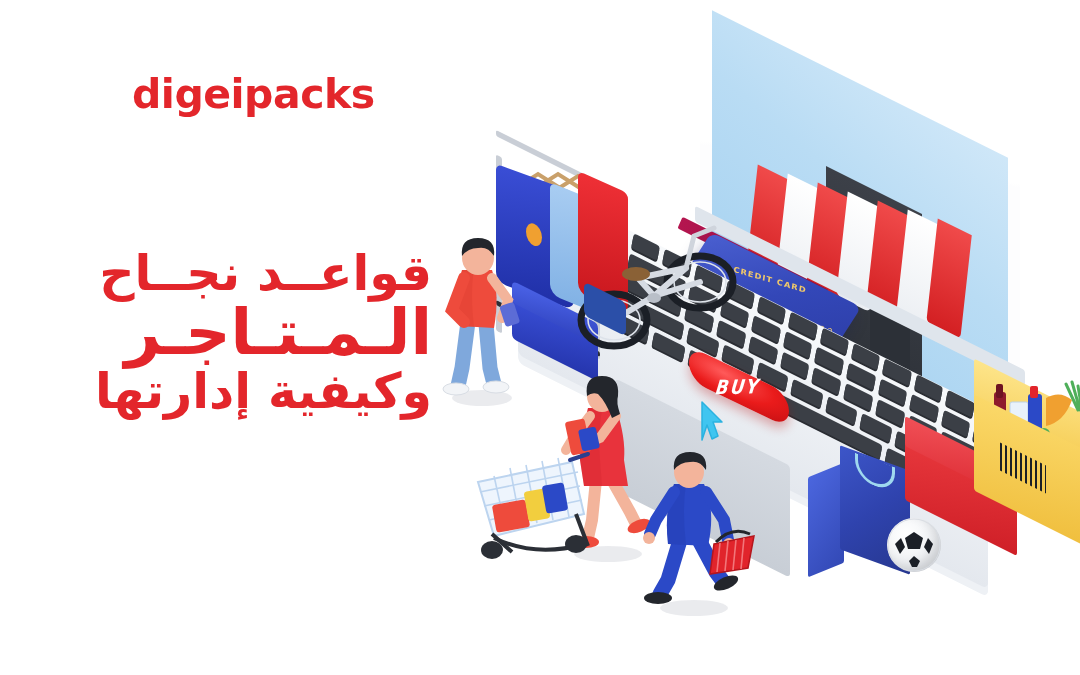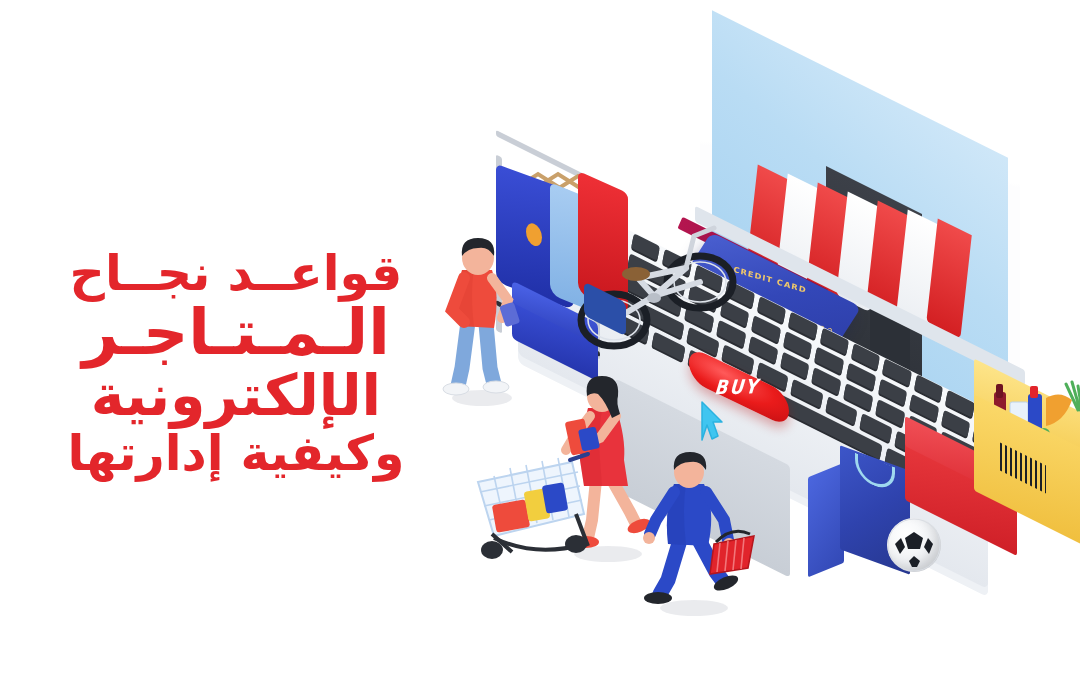--- a/index.html
+++ b/index.html
@@ -12,21 +12,21 @@
   #logo{
     position:absolute; left:132px; top:74px;
     font-family:"DejaVu Sans","Liberation Sans",sans-serif;
     font-size:41px; font-weight:700; letter-spacing:-0.5px;
     color:#E3262B; line-height:1;
   }
 
   
   #headline{
     position:absolute; right:648px; top:248px;
-    width:392px; text-align:center; direction:rtl;
+    width:392px; text-align:right; direction:rtl;
     color:#E3262B;
     font-family:"DejaVu Sans","Liberation Sans",sans-serif;
     font-weight:700;
   }
   .hl{ display:block; white-space:nowrap; }
   .hl1{ font-size:49px; line-height:1.06; letter-spacing:-1px;}
   .hl2{ font-size:63px; line-height:1.04; letter-spacing:-1px;}
   .hl3{ font-size:57px; line-height:1.08; letter-spacing:-1.5px;}
   .hl4{ font-size:49px; line-height:1.12; letter-spacing:-0.5px;}
 
@@ -216,25 +216,27 @@
     transform: skewY(26.5deg);
     background:repeating-linear-gradient(90deg,#1b1f26 0 2px,transparent 2px 5px);
   }
   svg{ display:block; overflow:visible; }
 </style>
 </head>
 <body>
 
 <div id="poster">
 
+  <div id="logo">
+    <span>digeipacks</span>
+  </div>
 
   <div id="headline">
     <span class="hl hl1">قواعــد نجــاح</span>
     <span class="hl hl2">الـمـتـاجـر</span>
-    <span class="hl hl3">الإلكترونية</span>
     <span class="hl hl4">وكيفية إدارتها</span>
   </div>
 
   <div id="art">
 
     <div class="lap-screen"></div>
     <div class="lap-screen-inner"></div>
 
     <div class="aw-pole" style="left:372px; top:196px;"></div>
     <div class="aw-pole" style="left:462px; top:222px;"></div>

